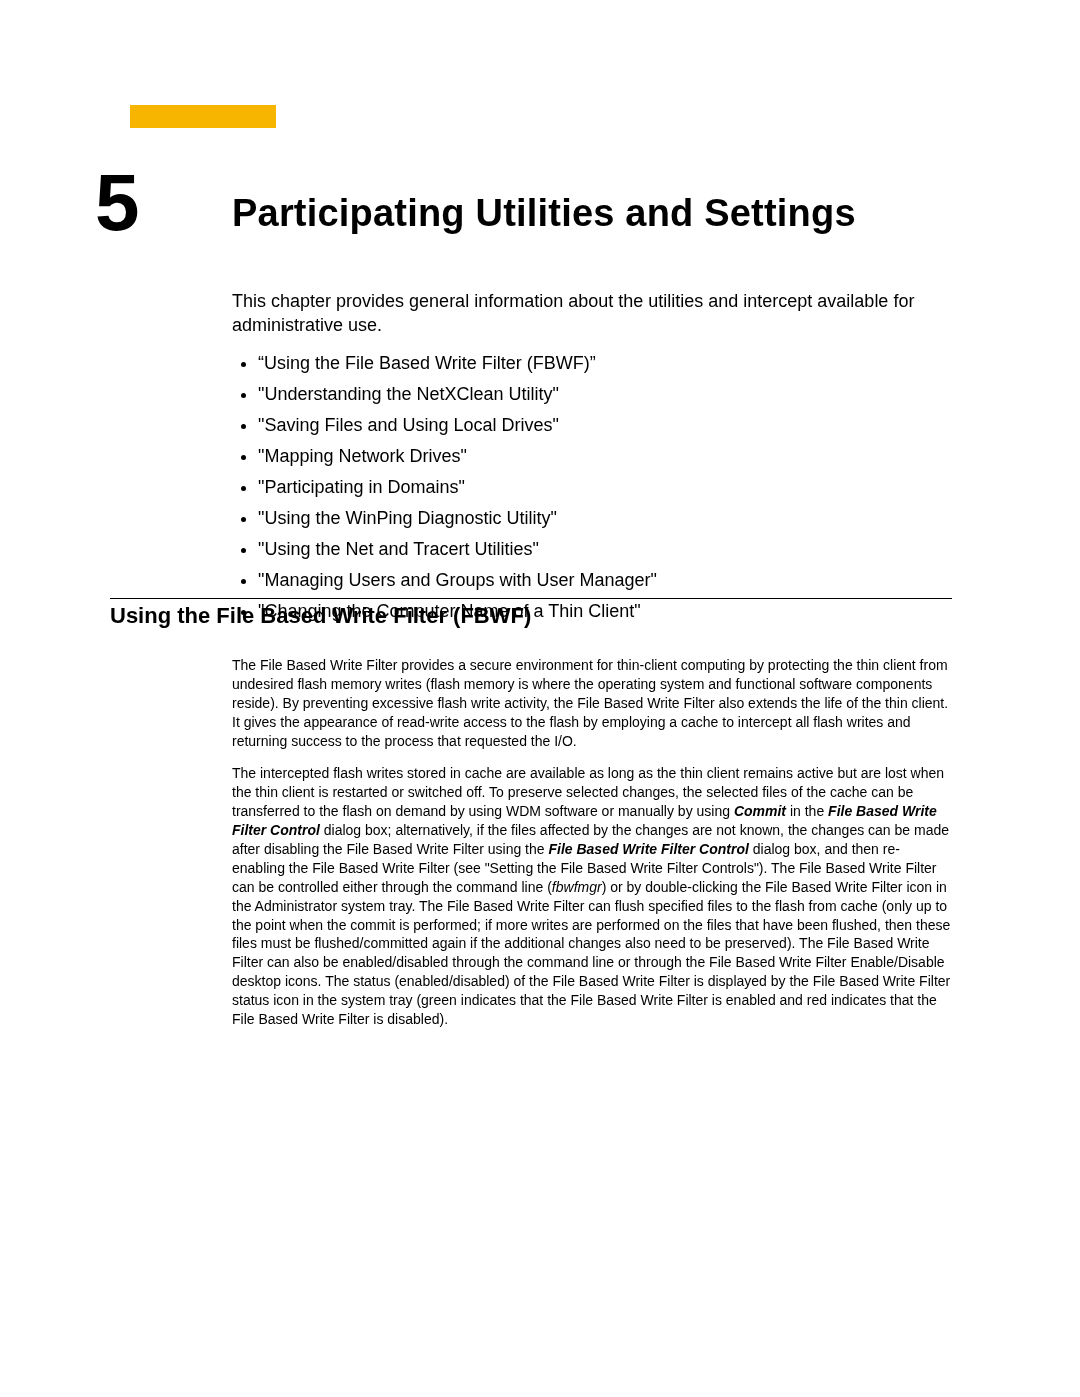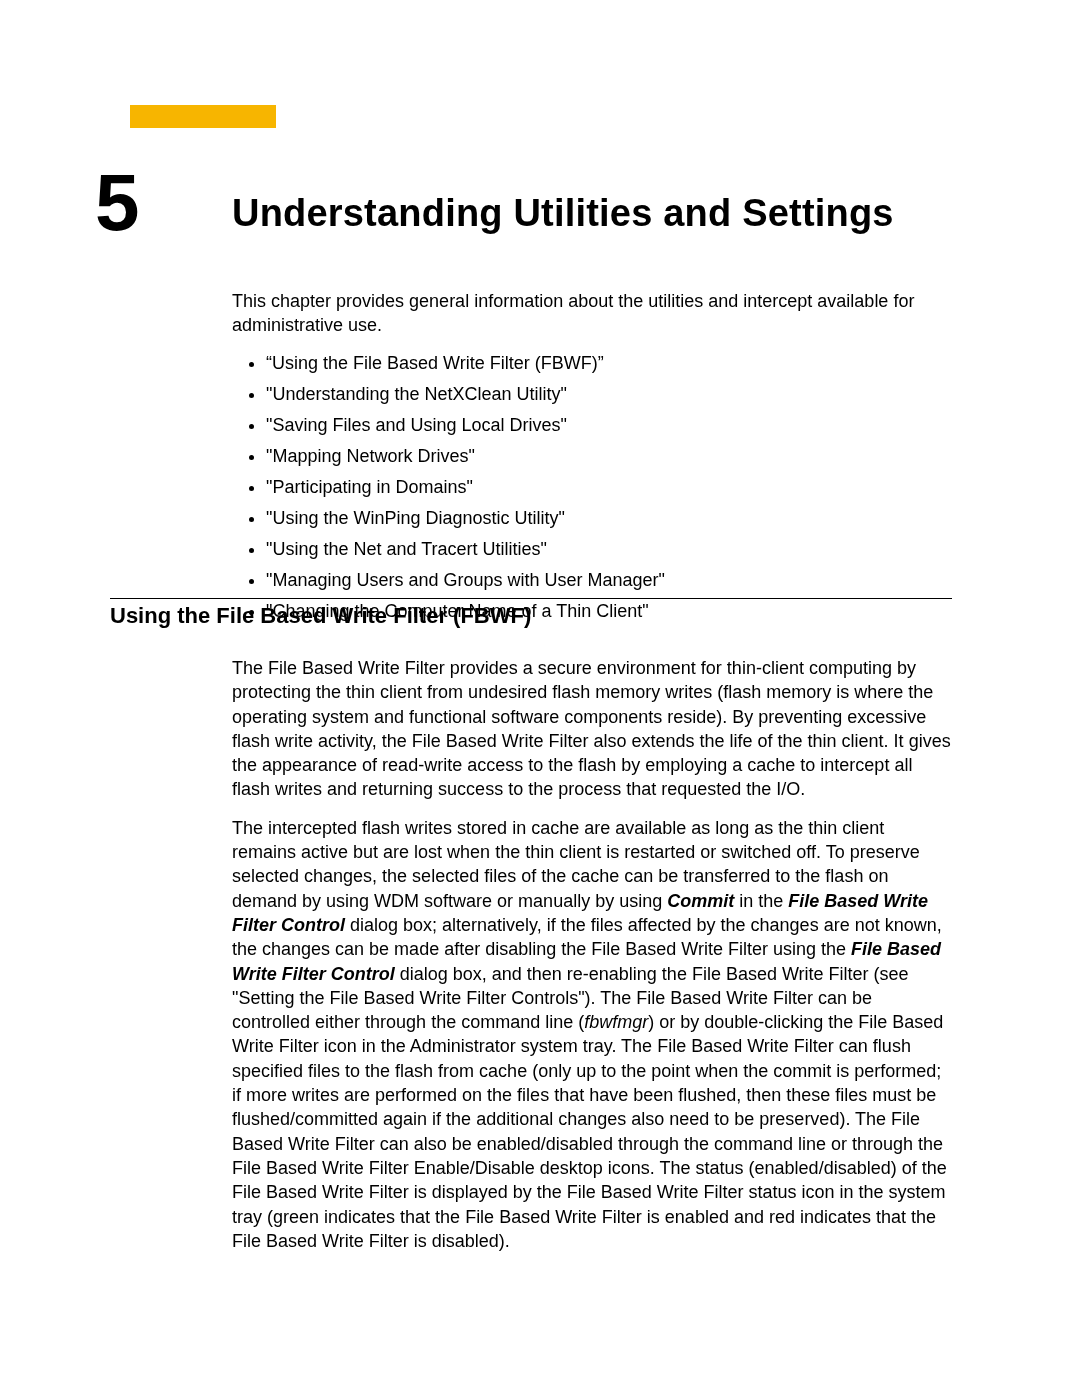--- a/index.html
+++ b/index.html
@@ -51,21 +51,21 @@
     line-height: 1.35;
   }
   .intro-block p {
     margin: 0 0 12px 0;
   }
   .bullets {
     margin: 6px 0 0 0;
     padding: 0 0 0 22px;
   }
   .bullets li {
-    margin: 0 0 4px 12px;
+    margin: 0 0 4px 4px;
     padding: 0;
     font-size: 18px;
     line-height: 1.5;
   }
   .section-rule {
     position: absolute;
     left: 110px;
     top: 598px;
     width: 842px;
     height: 0;
@@ -76,38 +76,38 @@
     left: 110px;
     top: 603px;
     font-size: 22px;
     font-weight: 700;
   }
   .body-block {
     position: absolute;
     left: 232px;
     top: 656px;
     width: 720px;
-    font-size: 18px;
+    font-size: 14px;
     line-height: 1.35;
   }
   .body-block p {
     margin: 0 0 14px 0;
   }
   .body-block b { font-weight: 700; font-style: italic; }
   .body-block i { font-style: italic; }
 </style>
 </head>
 <body>
 
 <div class="page">
 
   <div class="accent-bar"></div>
 
   <div class="chapter-number">5</div>
-  <div class="chapter-title">Understanding Utilities and Settings</div>
+  <div class="chapter-title">Participating Utilities and Settings</div>
 
   <div class="intro-block">
     <p>This chapter provides general information about the utilities and intercept available for administrative use.</p>
     <ul class="bullets">
       <li>“Using the File Based Write Filter (FBWF)”</li>
       <li>"Understanding the NetXClean Utility"</li>
       <li>"Saving Files and Using Local Drives"</li>
       <li>"Mapping Network Drives"</li>
       <li>"Participating in Domains"</li>
       <li>"Using the WinPing Diagnostic Utility"</li>

